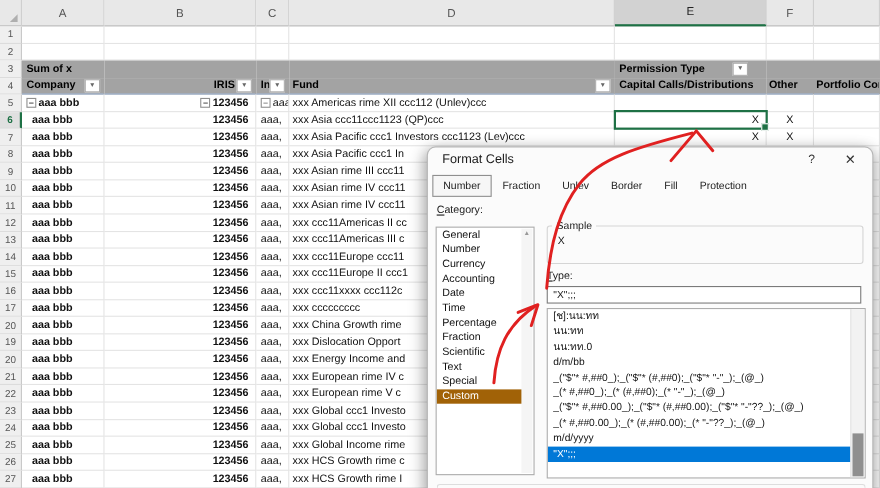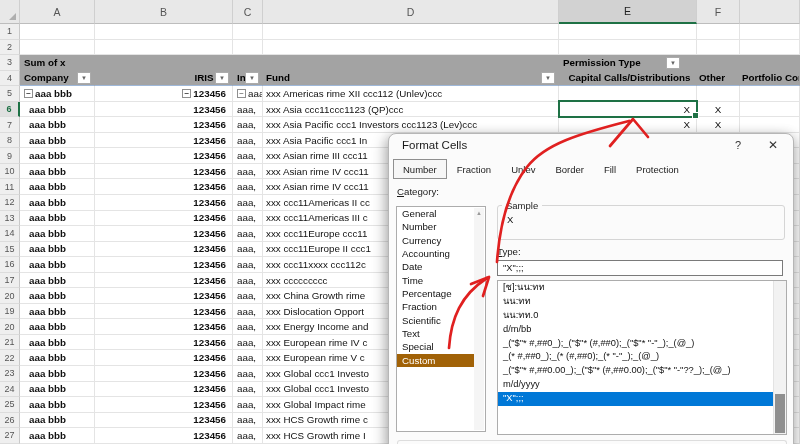--- a/index.html
+++ b/index.html
@@ -185,21 +185,21 @@
           <span class="filt">▼</span>
         </div>
         <div class="cell c-c" style="width: 30px;">
           <span class="txt">Inve</span>
           <span class="filt">▼</span>
         </div>
         <div class="cell c-d" style="width: 296px;">
           <span class="txt">Fund</span>
           <span class="filt">▼</span>
         </div>
-        <div class="cell c-e" style="width: 138px; justify-content: center;">
+        <div class="cell c-e" style="width: 138px;">
           <span class="txt">Capital Calls/Distributions</span>
         </div>
         <div class="cell c-f" style="width: 43px;">
           <span class="txt">Other</span>
         </div>
         <div class="cell c-g" style="width: 60px;">
           <span class="txt">Portfolio Comp</span>
         </div>
       </div>
       <div class="row data collapsed">
@@ -690,21 +690,21 @@
         <div class="cell c-a bold" style="width: 75px;">
           <span class="txt">aaa bbb</span>
         </div>
         <div class="cell c-b ar bold" style="width: 138px;">
           <span class="txt">123456</span>
         </div>
         <div class="cell c-c" style="width: 30px;">
           <span class="txt">aaa,</span>
         </div>
         <div class="cell c-d" style="width: 296px;">
-          <span class="txt">xxx Global Impact rime</span>
+          <span class="txt">xxx Global Income rime</span>
         </div>
         <div class="cell c-e ar" style="width: 138px;">
           <span class="txt"></span>
         </div>
         <div class="cell c-f ac" style="width: 43px;">
           <span class="txt"></span>
         </div>
         <div class="cell c-g" style="width: 60px;">
           <span class="txt"></span>
         </div>
@@ -802,20 +802,21 @@
   <div class="type-input">"X";;;</div>
   <div id="type-list">
 
       <div class="type-item">[ช]:นน:ทท</div>
       <div class="type-item">นน:ทท</div>
       <div class="type-item">นน:ทท.0</div>
       <div class="type-item">d/m/bb</div>
       <div class="type-item">_("$"* #,##0_);_("$"* (#,##0);_("$"* "-"_);_(@_)</div>
       <div class="type-item">_(* #,##0_);_(* (#,##0);_(* "-"_);_(@_)</div>
       <div class="type-item">_("$"* #,##0.00_);_("$"* (#,##0.00);_("$"* "-"??_);_(@_)</div>
+      <div class="type-item">_(* #,##0.00_);_(* (#,##0.00);_(* "-"??_);_(@_)</div>
       <div class="type-item">m/d/yyyy</div>
       <div class="type-item sel">"X";;;</div>
       <div class="type-sb">
       <div class="thumb"></div>
     </div>
     </div>
   <div class="next-group"></div>
 </div>
 
 <svg id="annotations" viewBox="0 0 800 444">

